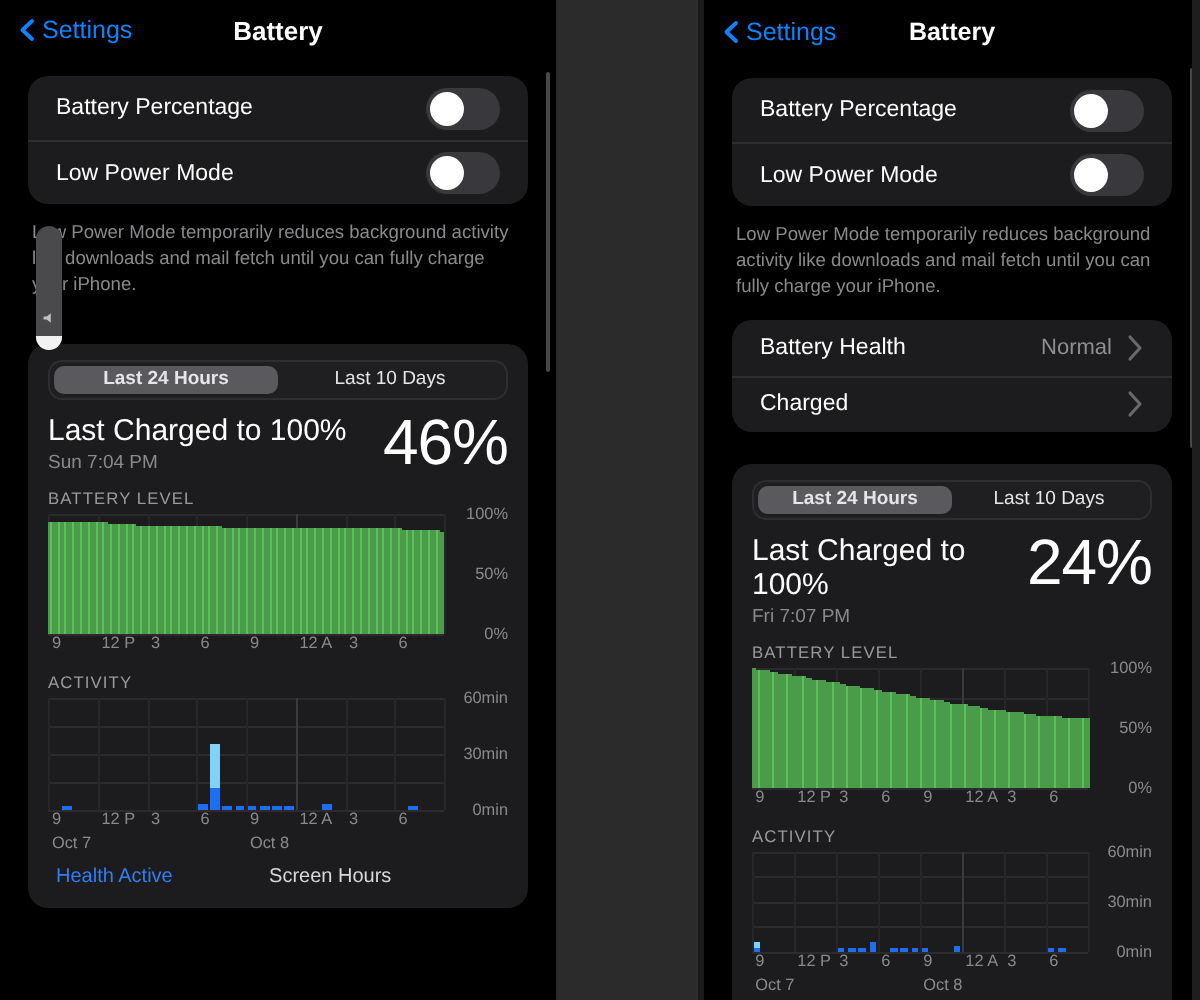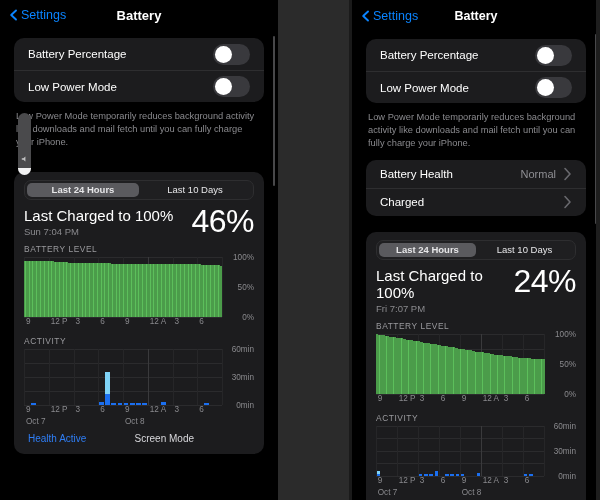--- a/index.html
+++ b/index.html
@@ -493,21 +493,21 @@
           <div class="dayaxis" id="la-d">
               <div class="daytick" style="left: 1%;">Oct 7</div>
               <div class="daytick" style="left: 51%;">Oct 8</div>
             </div>
         </div>
         <div class="ylabels"></div>
       </div>
 
       <div class="legend">
         <div class="legend-item active-l">Health Active</div>
-        <div class="legend-item idle-l">Screen Mode</div>
+        <div class="legend-item idle-l">Screen Hours</div>
       </div>
     </div>
 
     <div class="volume-hud">
       <div class="fill" style="height: 12%;"></div>
       <svg class="spk" viewBox="0 0 10 10">
         <path d="M1 4 H3 L5.5 2 V8 L3 6 H1 Z" fill="#d8d8d8"></path>
       </svg>
     </div>
 

